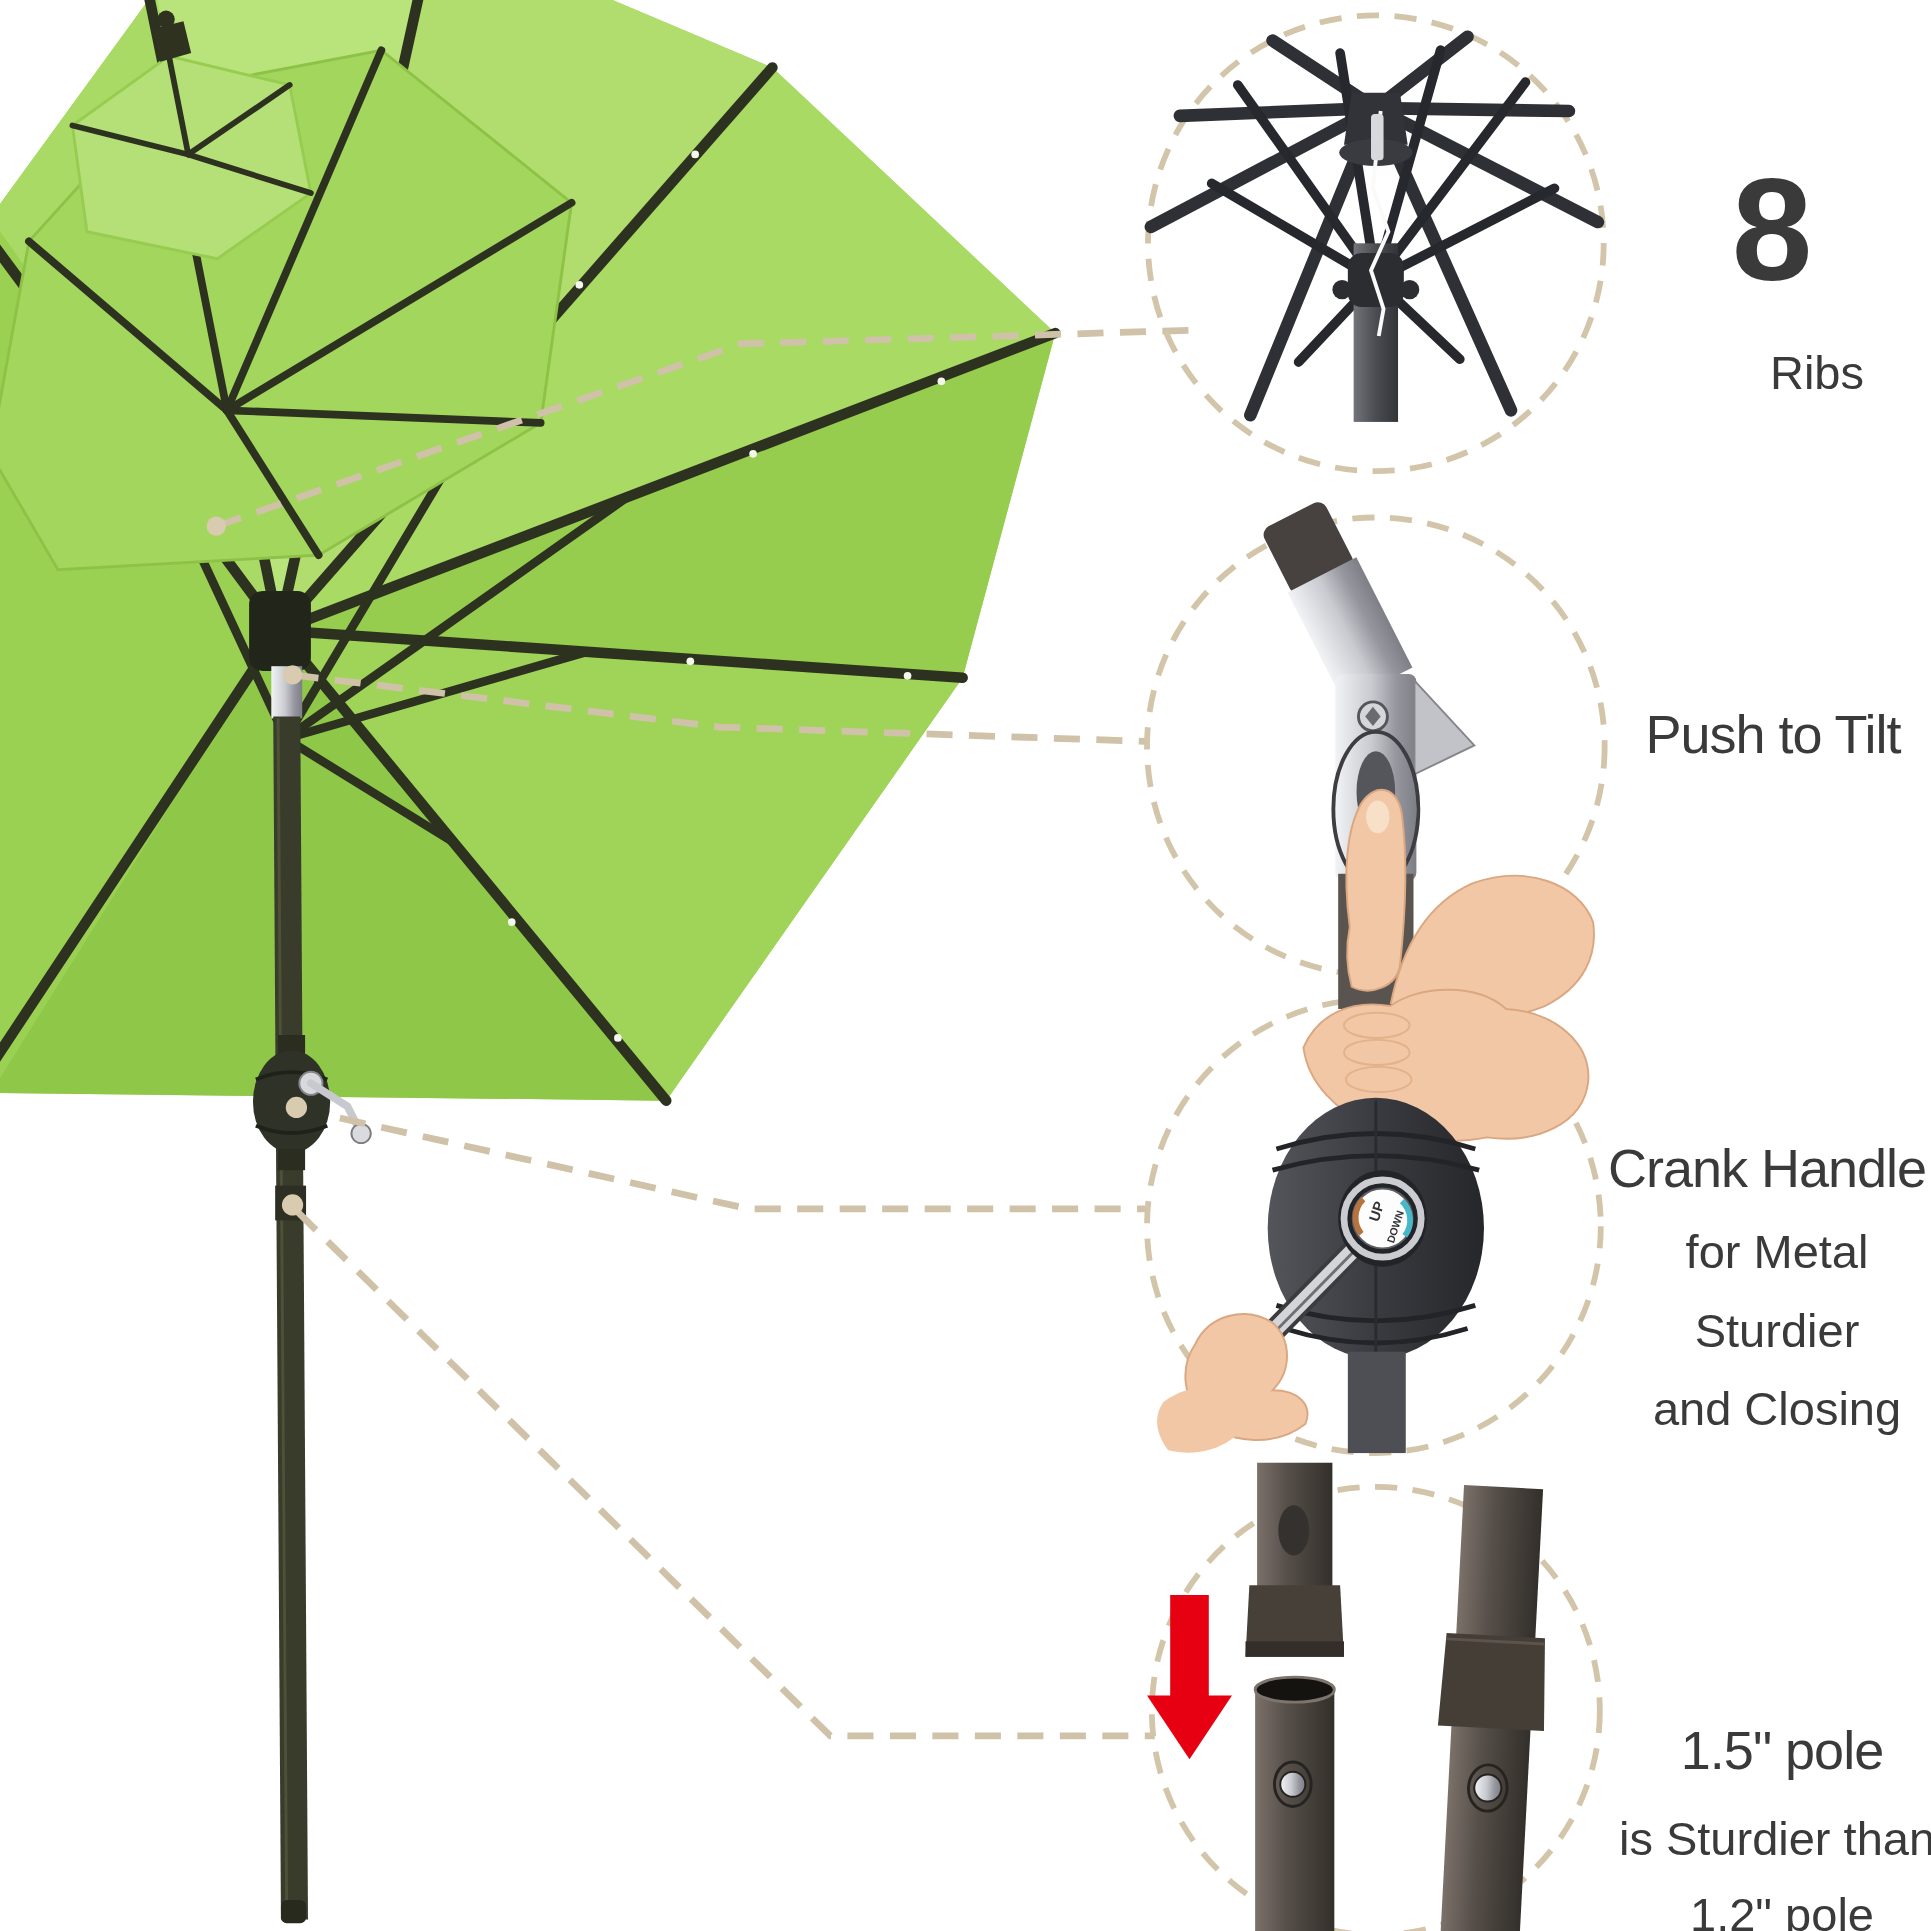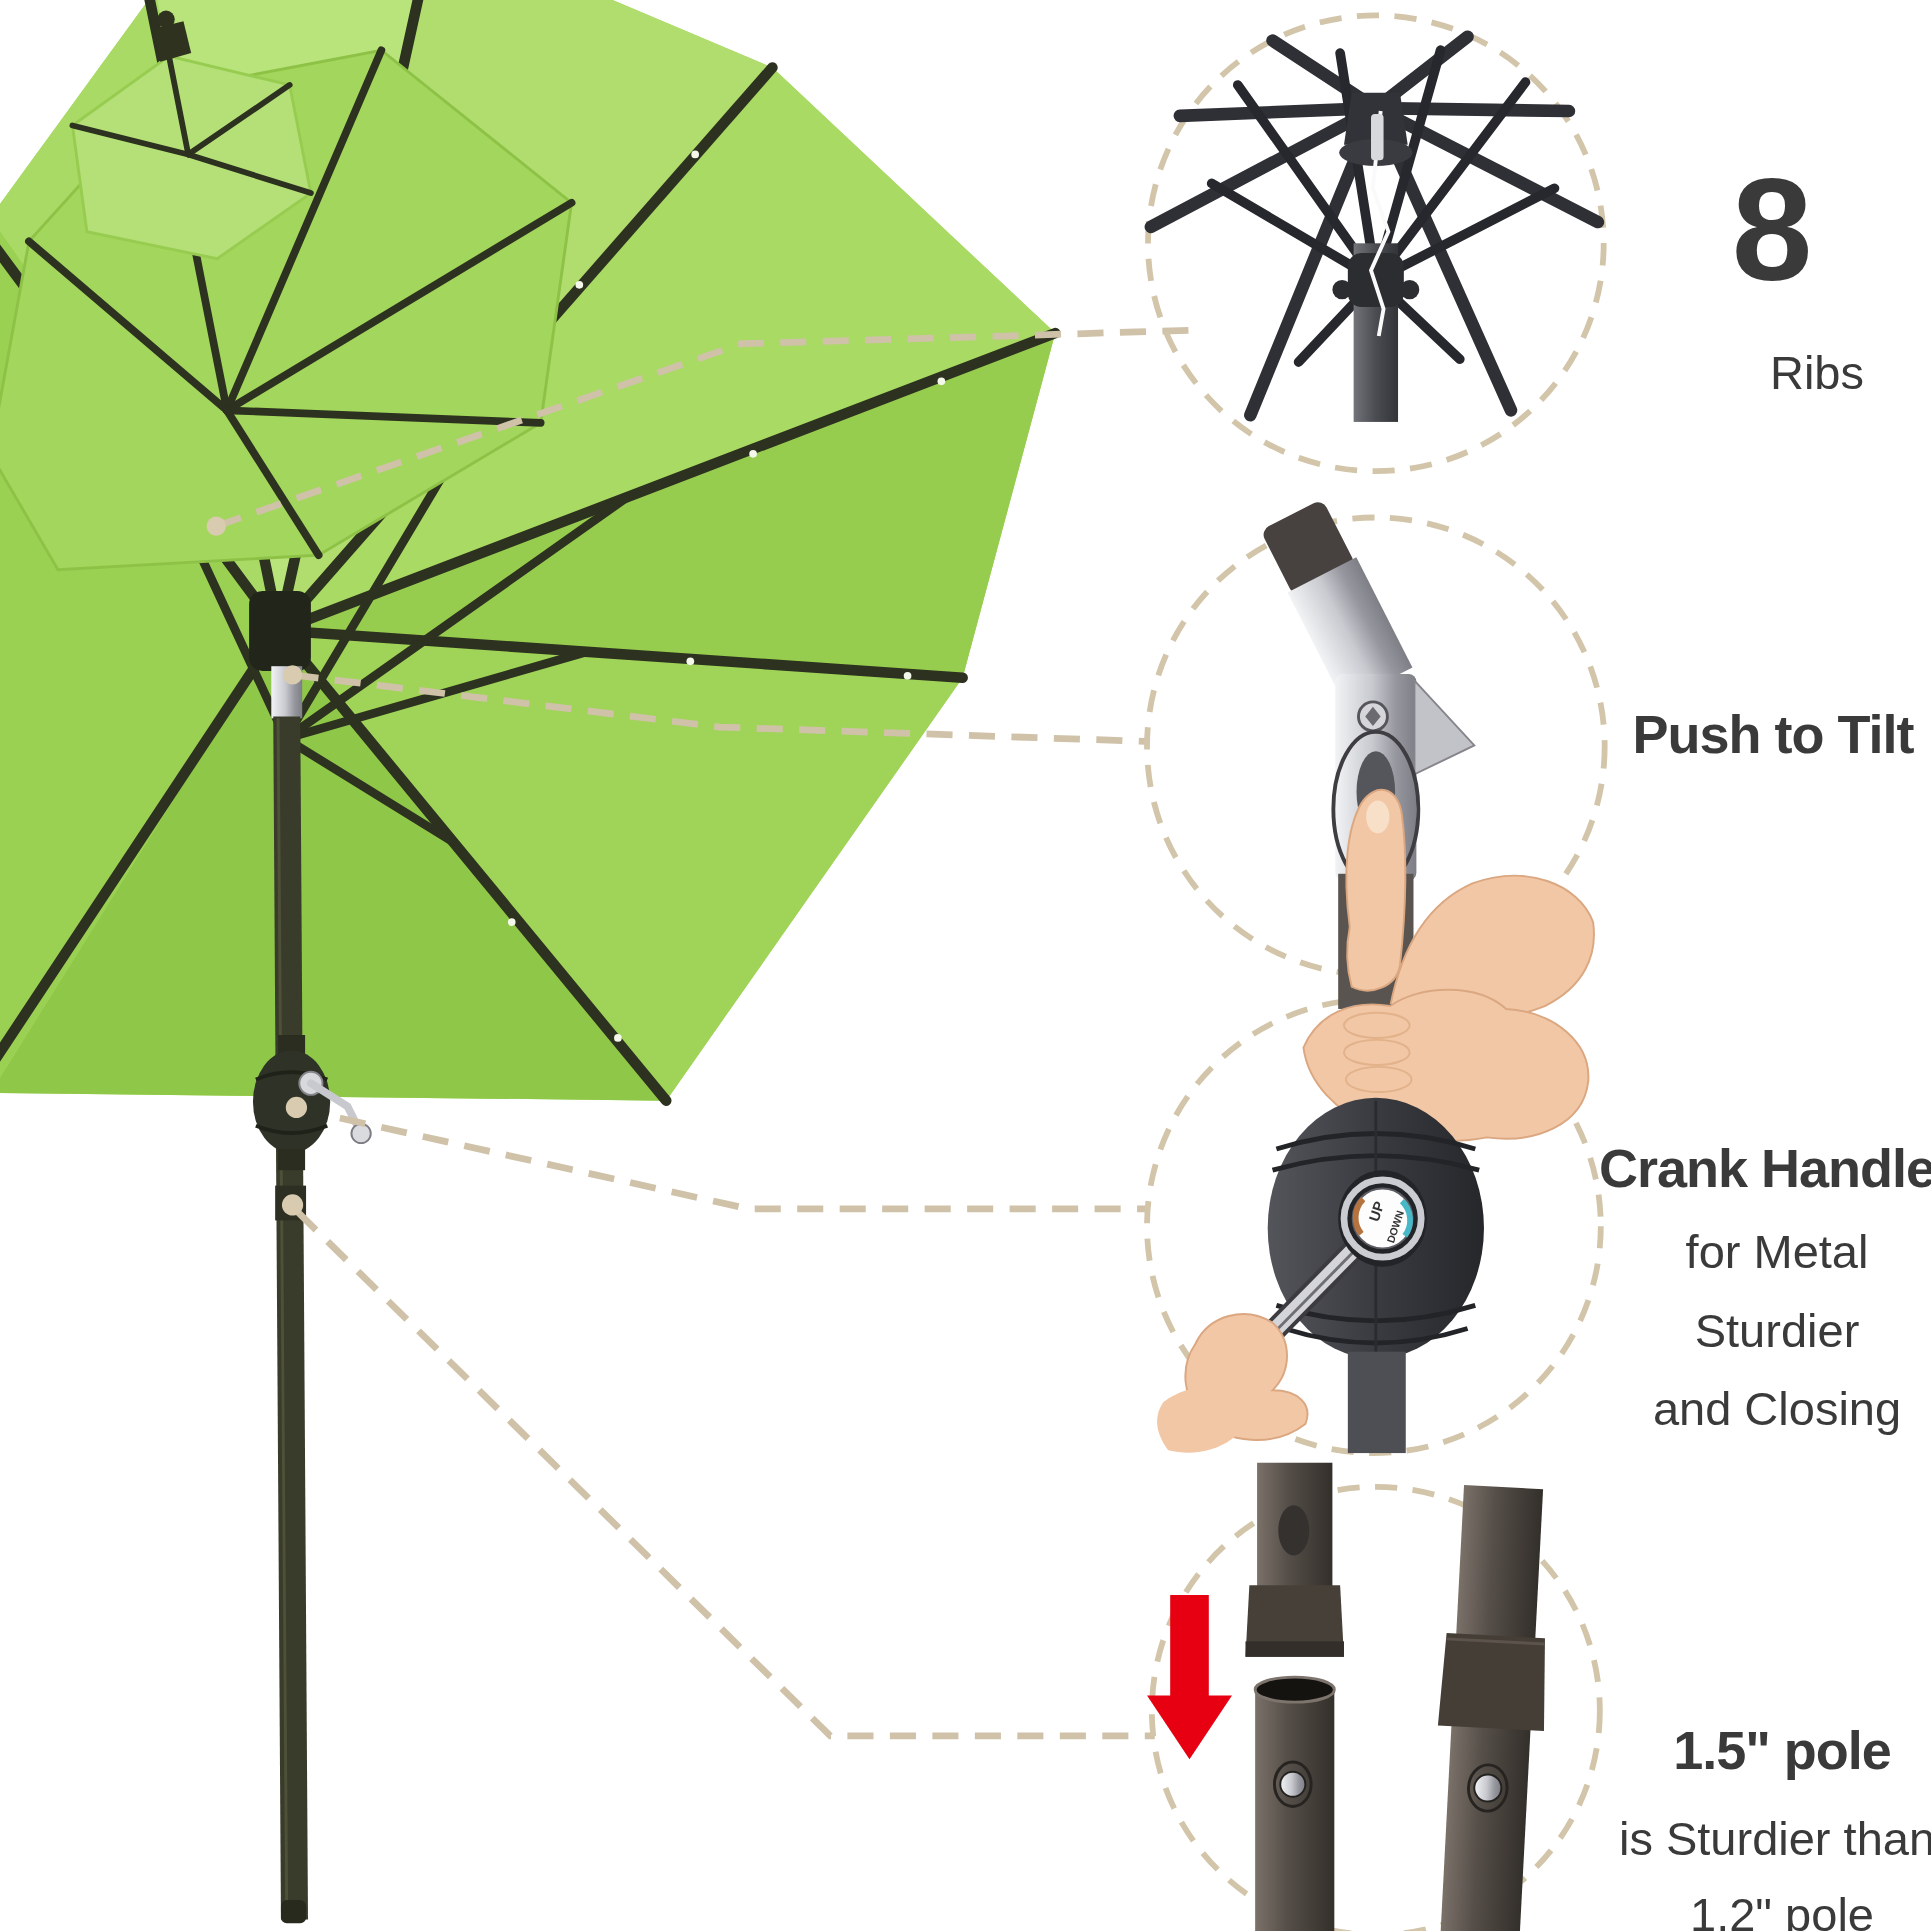--- a/index.html
+++ b/index.html
@@ -1,21 +1,21 @@
 <!DOCTYPE html>
 <html><head>
 <meta charset="utf-8">
 <style>
   html,body{margin:0;padding:0;background:#ffffff;}
   .stage{position:relative;width:1931px;height:1931px;background:#ffffff;overflow:hidden;
          font-family:"Liberation Sans", sans-serif;color:#3a3a3a;}
   .stage svg{position:absolute;left:0;top:0;}
   .label{position:absolute;transform:translate(-50%,-50%);text-align:center;white-space:nowrap;color:#3a3a3a;}
   .big-num{font-size:145px;font-weight:700;line-height:1;}
-  .title{font-size:54px;font-weight:700;letter-spacing:-1px;}
+  .title{font-size:54px;font-weight:400;letter-spacing:-1px;}
   .sub{font-size:47px;font-weight:400;}
 </style>
 </head>
 <body>
 
 <div class="stage">
 
 <svg width="1931" height="1931" viewBox="0 0 2000 2000">
   <defs>
     <linearGradient id="chromeG" x1="0" y1="0" x2="1" y2="0">

